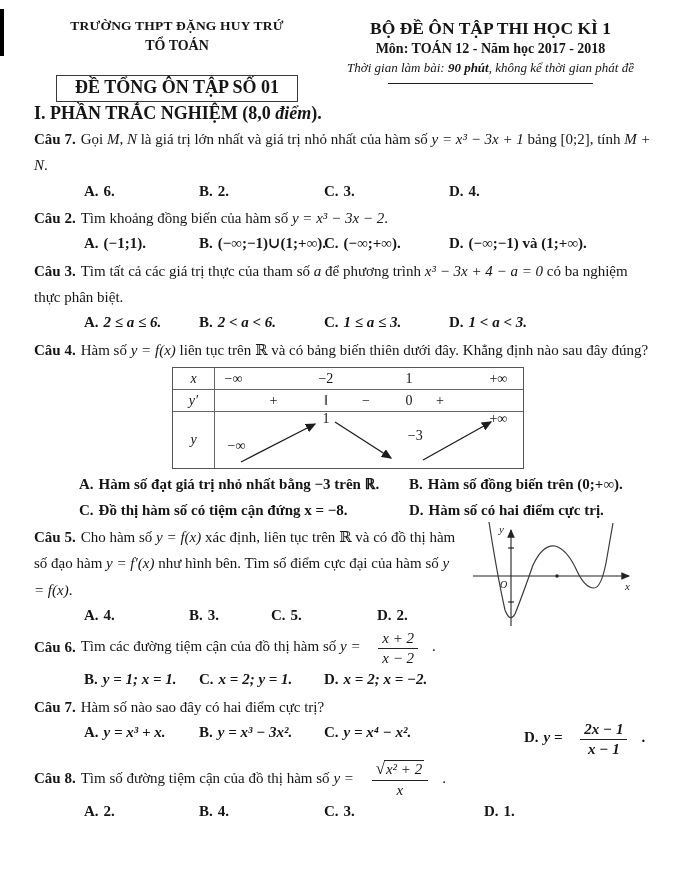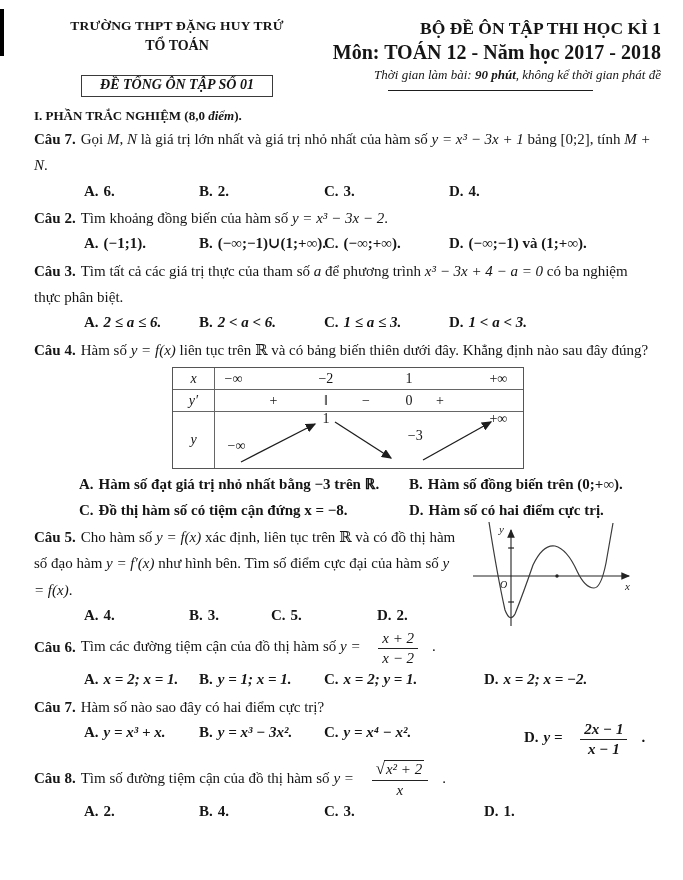--- a/index.html
+++ b/index.html
@@ -6,28 +6,28 @@
   html,body { width: 683px; height: 880px; }
   body {
     background: #ffffff; color: #151515; overflow: hidden; position: relative;
     font-family: "Liberation Serif", "DejaVu Serif", serif; font-size: 15px;
   }
   .artifact { position: absolute; left: 0; top: 9px; width: 4px; height: 47px; background: #000; }
   .header { display: flex; padding: 18px 16px 0 34px; }
   .h-left { width: 286px; text-align: center; }
   .school { font-weight: bold; font-size: 13.5px; letter-spacing: .2px; }
   .dept { font-weight: bold; font-size: 14px; margin-top: 4px; }
-  .exam-box { display: inline-block; border: 1.2px solid #3a3a3a; padding: 1px 18px 3px; margin-top: 21px; font-weight: bold; font-size: 14px; font-style: italic; }
-  .h-right { flex: 1; text-align: right; padding-right: 6px; }
+  .exam-box { display: inline-block; border: 1.2px solid #3a3a3a; padding: 1px 18px 3px; margin-top: 21px; font-weight: bold; font-size: 18px; }
+  .h-right { flex: 1; text-align: center; padding-right: 6px; }
   .title { font-weight: bold; font-size: 17.5px; }
-  .subtitle { font-weight: bold; font-size: 20px; margin-top: 2px; }
+  .subtitle { font-weight: bold; font-size: 14px; margin-top: 2px; }
   .time { font-style: italic; font-size: 13px; margin-top: 3px; }
   .time .tb { font-weight: bold; }
   .hrule { width: 205px; border-bottom: 1.4px solid #1d1d1d; margin: 7px auto 0; }
-  .section { padding: 0 34px; font-weight: bold; font-size: 13px; margin-top: 11px; }
+  .section { padding: 0 34px; font-weight: bold; font-size: 18px; margin-top: 1px; }
   .section .it { font-style: italic; }
   .qs { padding: 1px 28px 0 34px; }
   .q { line-height: 1.75; margin-top: 1px; }
   .qnum { margin-right: 5px; }
   .mi { font-style: italic; }
   .opts { display: grid; line-height: 1.7; padding-left: 50px; }
   .og-a { grid-template-columns: 115px 125px 125px 1fr; }
   .og-b { grid-template-columns: 105px 82px 106px 1fr; }
   .og-c { grid-template-columns: 115px 125px 160px 1fr; }
   .og-d { grid-template-columns: 115px 125px 200px 1fr; }
@@ -191,21 +191,20 @@
       <div class="opt"><b class="ol">D.</b><span>2.</span></div>
     </div>
   </div>
 
   <div class="q">
     <div><b class="qnum">Câu 6.</b><span><span>Tìm các đường tiệm cận của đồ thị hàm số </span><span class="mi">y = </span></span><span class="frac">
           <span class="fnum mi">x + 2</span>
           <span class="fden mi">x − 2</span>
         </span><span>.</span></div>
     <div class="opts og-c">
-      <div class="opt"><b class="ol">A.</b><span class="mi">x = 2; x = 1.</span></div>
       <div class="opt"><b class="ol">B.</b><span class="mi">y = 1; x = 1.</span></div>
       <div class="opt"><b class="ol">C.</b><span class="mi">x = 2; y = 1.</span></div>
       <div class="opt"><b class="ol">D.</b><span class="mi">x = 2; x = −2.</span></div>
     </div>
   </div>
 
   <div class="q">
     <div><b class="qnum">Câu 7.</b><span><span>Hàm số nào sao đây có hai điểm cực trị?</span></span></div>
     <div class="opts og-d">
       <div class="opt"><b class="ol">A.</b><span class="mi">y = x³ + x.</span></div>

